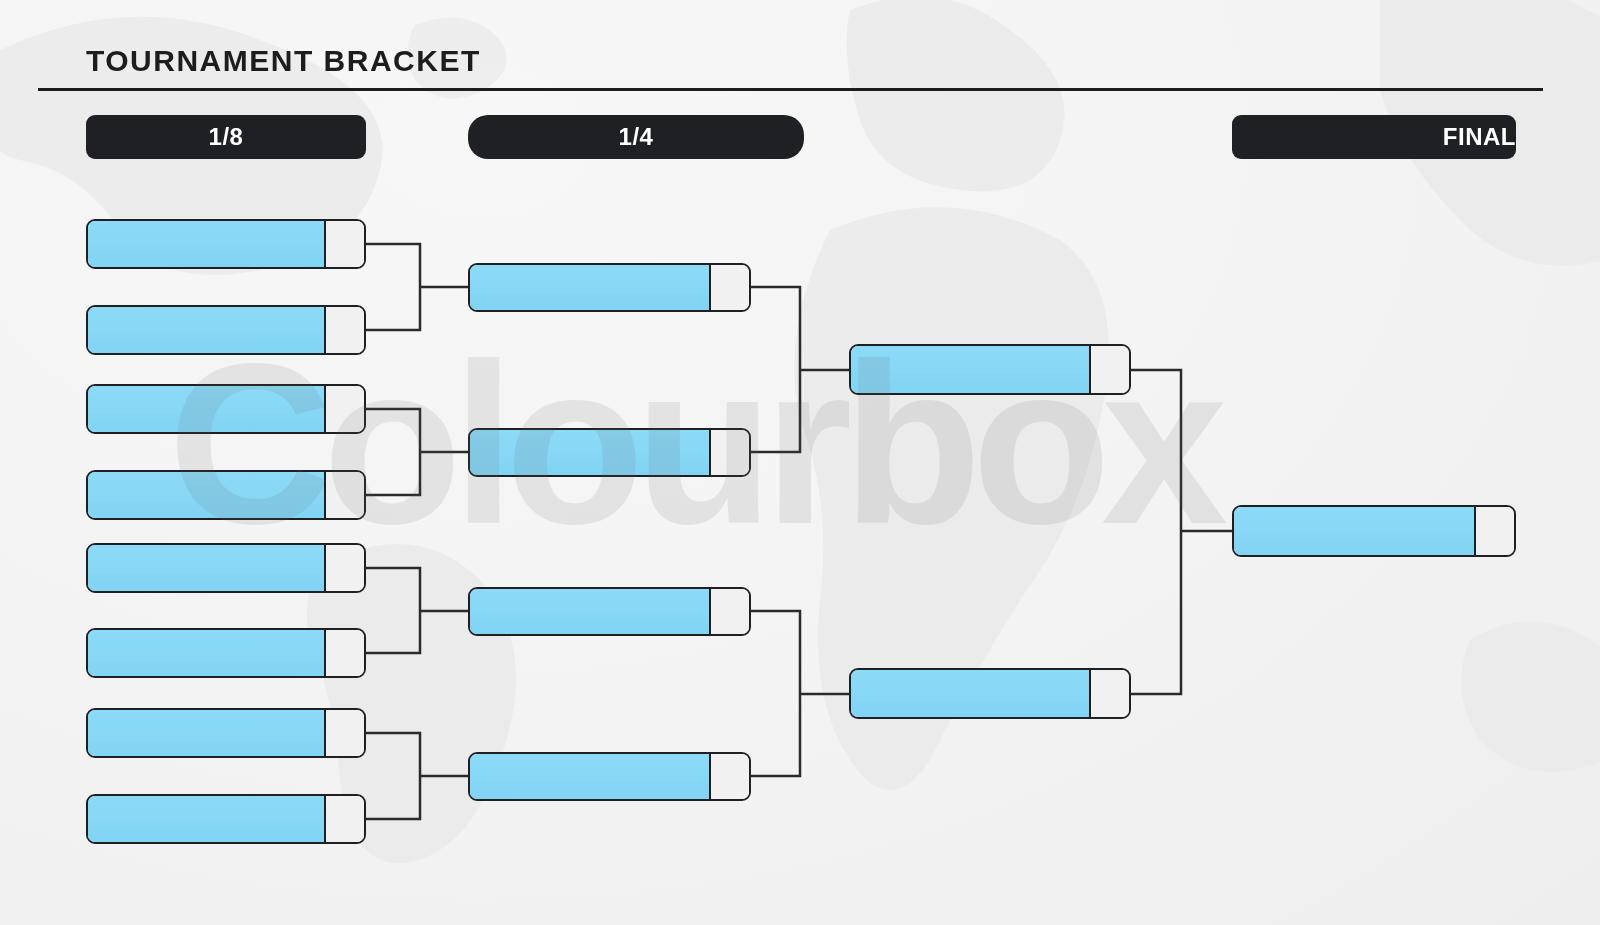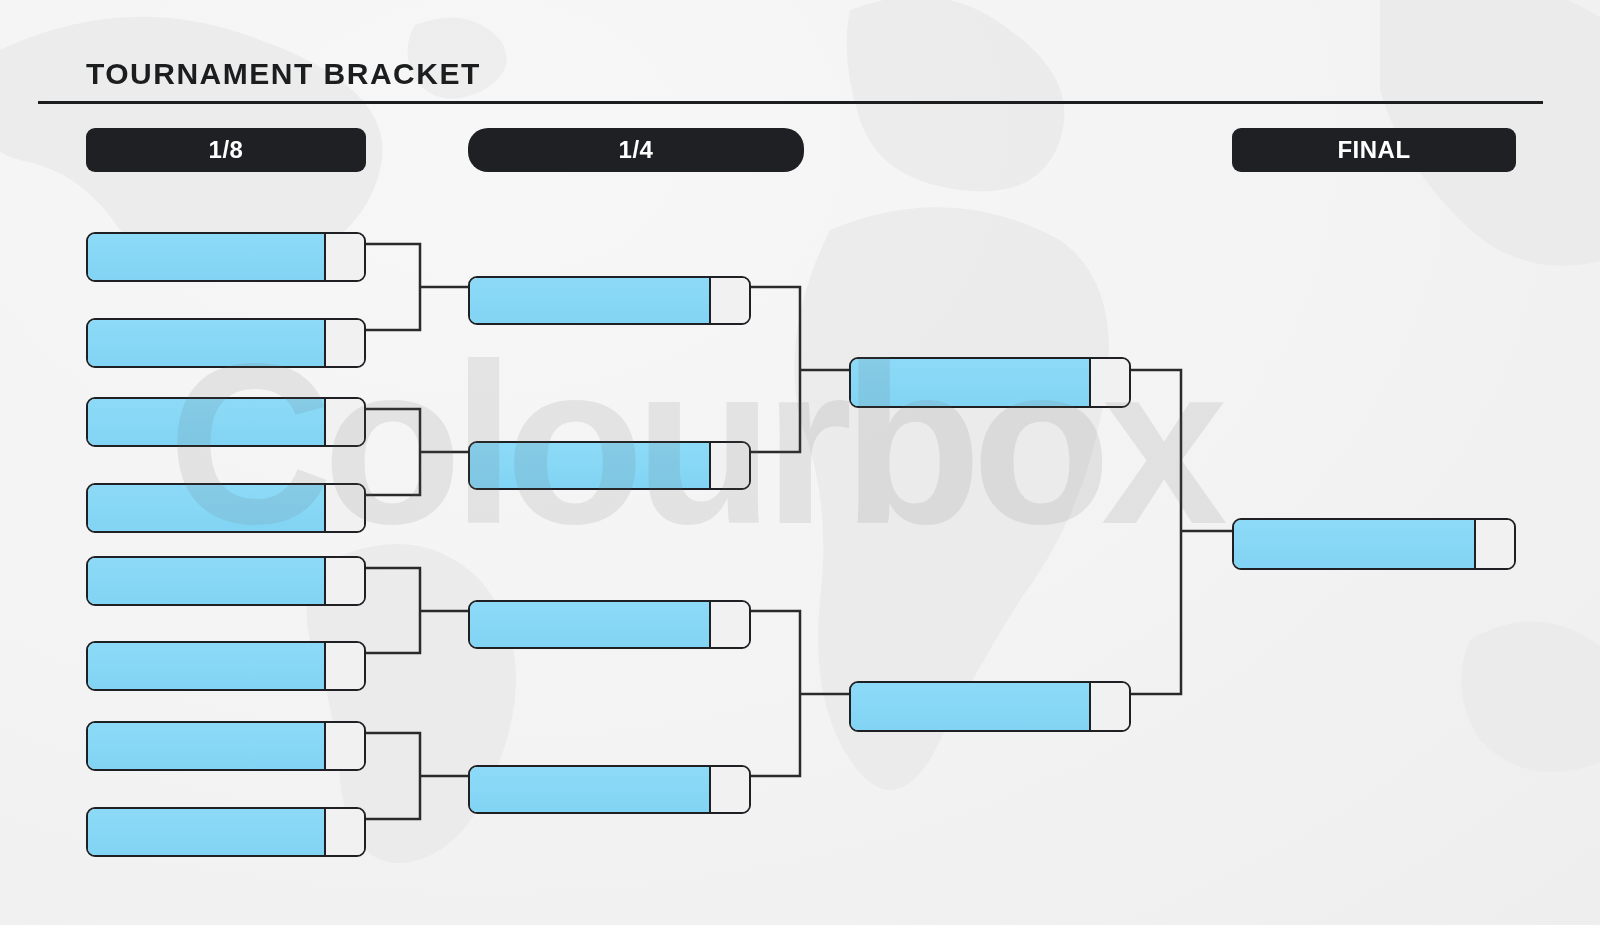--- a/index.html
+++ b/index.html
@@ -5,21 +5,21 @@
   * { box-sizing: border-box; margin: 0; padding: 0; }
   html, body { width: 1600px; height: 925px; }
   body {
     position: relative;
     font-family: "Liberation Sans", sans-serif;
     background: radial-gradient(ellipse at 30% 15%, #f7f7f7 0%, #f3f3f3 55%, #eeeeee 100%);
     overflow: hidden;
   }
   .layer { position: absolute; inset: 0; }
   #map-bg { z-index: 0; }
-  #content { z-index: 10; margin-top: 13px; }
+  #content { z-index: 10; }
   #connector-layer { position: absolute; inset: 0; z-index: 9; }
 
   .page-title {
     position: absolute; left: 86px; top: 44px;
     font-size: 30px; font-weight: 700; letter-spacing: 1.5px;
     color: #1c1d1f;
   }
   .title-rule {
     position: absolute; left: 38px; top: 88px;
     width: 1505px; height: 3px; background: #1c1d1f;
@@ -27,21 +27,21 @@
 
   .round-header {
     position: absolute; top: 115px; height: 44px;
     background: #1e2023; border-radius: 9px;
     color: #ffffff; font-size: 24px; font-weight: 700; letter-spacing: 0.5px;
     display: flex; align-items: center; justify-content: center;
   }
   #hdr-r16   { left: 86px;   width: 280px; }
   #hdr-qf    { left: 468px;  width: 336px; border-radius: 20px; }
   #hdr-sf    { left: 849px;  width: 282px; }
-  #hdr-final { left: 1232px; width: 284px; }
+  #hdr-final { left: 1232px; width: 284px; justify-content: flex-end; }
 
   .slot {
     position: absolute; display: flex;
     border: 2px solid #1f2023; border-radius: 9px;
     background: #f1f1f1; overflow: hidden;
   }
   .slot .fill {
     flex: 1 1 auto;
     background: linear-gradient(180deg, #8cdaf7 0%, #82d4f4 100%);
     border-right: 2px solid #1f2023;

